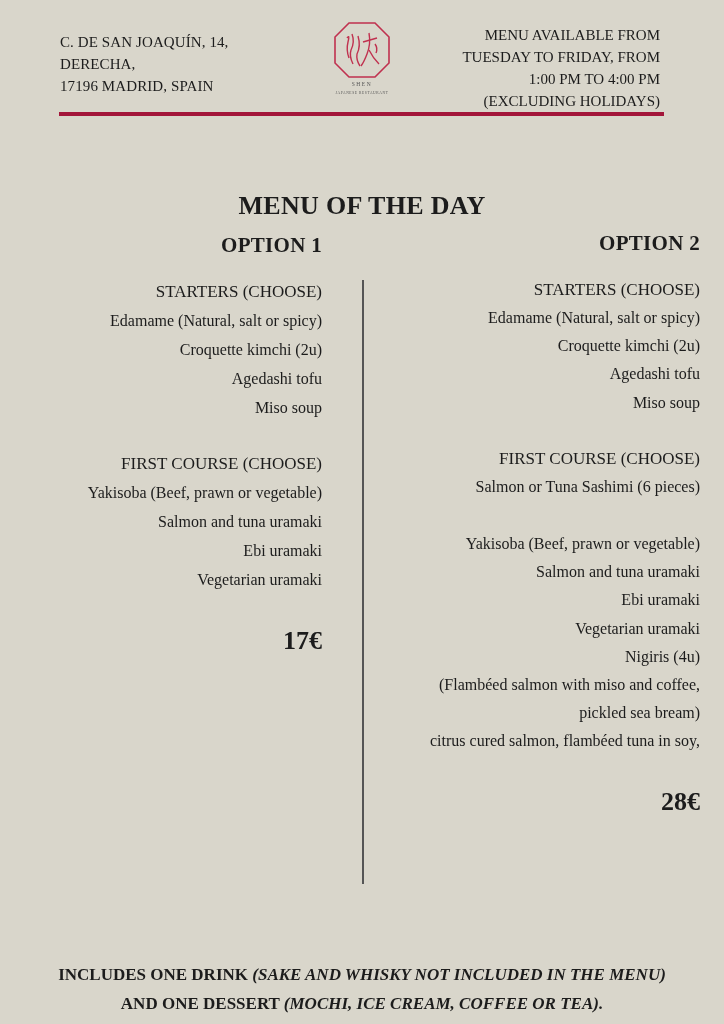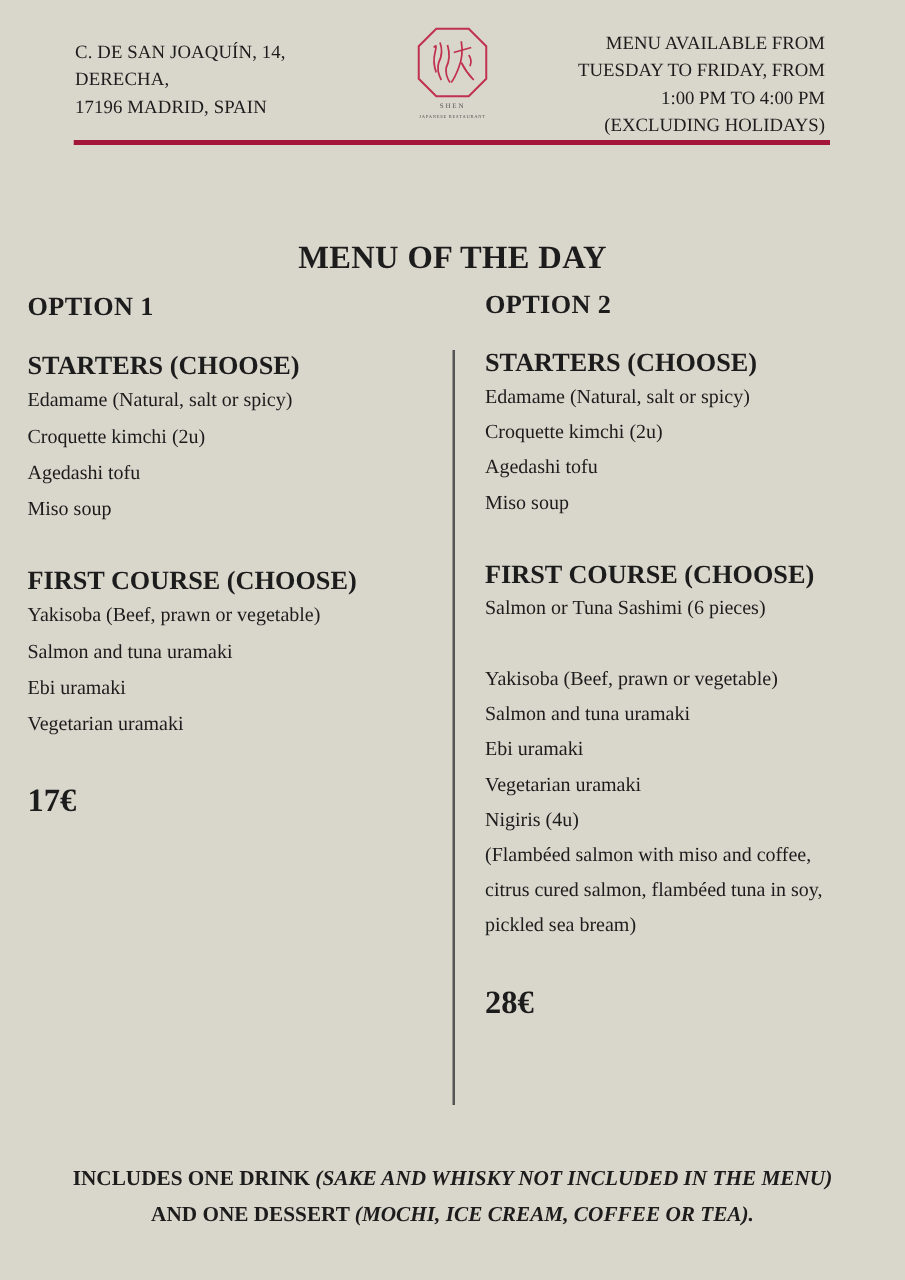--- a/index.html
+++ b/index.html
@@ -33,45 +33,45 @@
     background: #a3163a;
   }
   .title {
     left: 0; width: 724px; top: 155px;
     text-align: center;
     font-size: 26px; font-weight: bold;
     letter-spacing: 0.3px;
     margin-top: 36px;
   }
   .col {
-    text-align: left;
+    text-align: right;
   }
   .col-left { left: 22px; width: 300px; top: 230px; }
-  .col-right { left: 388px; width: 302px; top: 228px; }
+  .col-right { left: 398px; width: 302px; top: 228px; }
   .opt {
     font-size: 21px; font-weight: bold; letter-spacing: 0.3px;
     height: 30px; line-height: 30px;
   }
   .sec-head {
-    font-size: 21px; font-weight: bold;
+    font-size: 17px; font-weight: normal;
     line-height: 28px; height: 28px;
   }
   .item {
     font-size: 16px; line-height: 29px; height: 29px; white-space: nowrap;
   }
   .col-right .item { line-height: 28.2px; height: 28.2px; }
   .price {
     font-size: 26px; font-weight: bold; line-height: 50px;
   }
   .divider {
     left: 362px; top: 280px; width: 2px; height: 604px;
     background: #555;
   }
   .footer {
-    left: 40px; width: 644px; top: 928px;
+    left: 40px; width: 644px; top: 960px;
     text-align: center;
     font-size: 17px; font-weight: bold; line-height: 29px;
   }
   .footer .it { font-style: italic; }
 </style>
 </head>
 <body>
 
 <div class="abs address">
   <div>C. DE SAN JOAQUÍN, 14,</div>
@@ -136,21 +136,21 @@
   <div style="height:28px"></div>
   <div class="sec-head">FIRST COURSE (CHOOSE)</div>
   <div class="item">Salmon or Tuna Sashimi (6 pieces)</div>
   <div style="height:29px"></div>
   <div class="item">Yakisoba (Beef, prawn or vegetable)</div>
   <div class="item">Salmon and tuna uramaki</div>
   <div class="item">Ebi uramaki</div>
   <div class="item">Vegetarian uramaki</div>
   <div class="item">Nigiris (4u)</div>
   <div class="item">(Flambéed salmon with miso and coffee,</div>
+  <div class="item">pickled sea bream)</div>
   <div class="item">citrus cured salmon, flambéed tuna in soy,</div>
-  <div class="item">pickled sea bream)</div>
   <div style="height:22px"></div>
   <div class="price">28€</div>
 </div>
 
 <div class="abs footer">
   <span>INCLUDES ONE DRINK </span><span class="it">(SAKE AND WHISKY NOT INCLUDED IN THE MENU)</span><span> AND ONE DESSERT </span><span class="it">(MOCHI, ICE CREAM, COFFEE OR TEA).</span>
 </div>
 
 </body></html>

